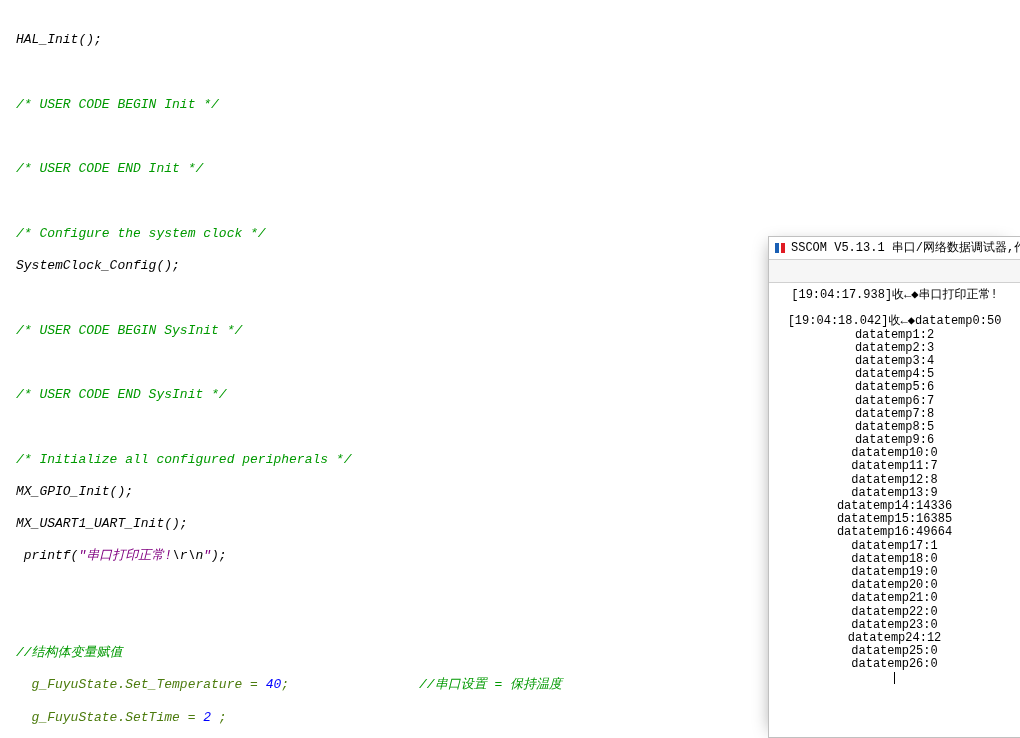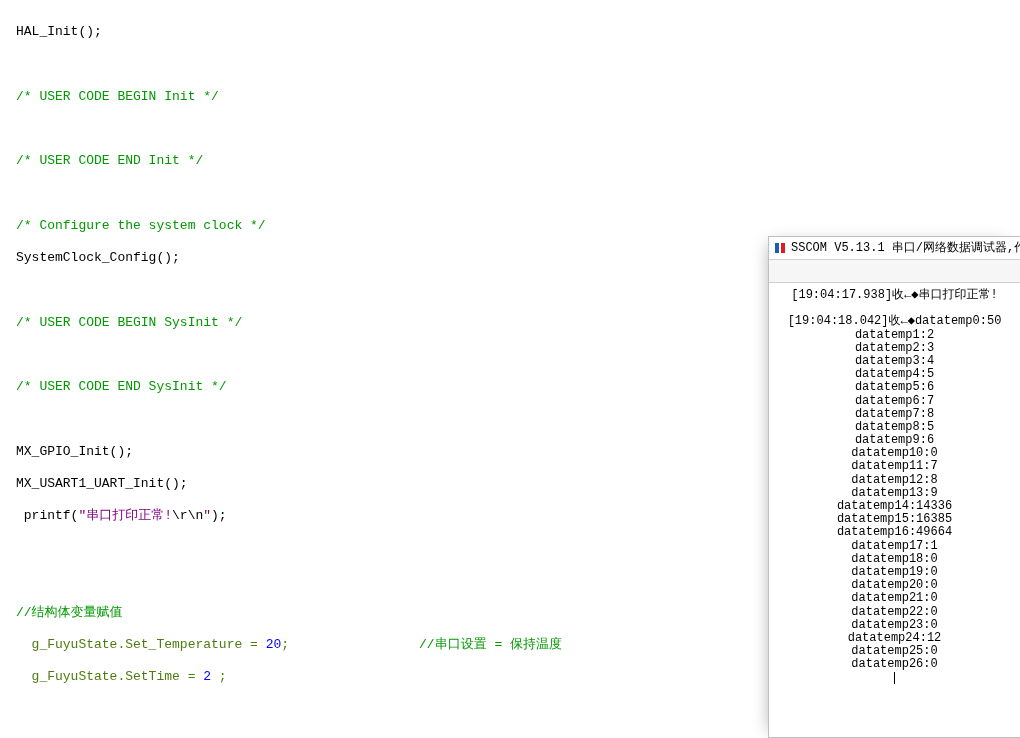--- a/index.html
+++ b/index.html
@@ -1,17 +1,17 @@
 <!DOCTYPE html>
 <html><head>
 <meta charset="utf-8">
 <style>
   html,body{margin:0;padding:0;background:#fff;font-family:"Courier New",monospace;font-size:13px;line-height:1.25;color:#000;}
   .viewport{position:relative;width:1020px;height:738px;overflow:hidden;}
-  .code-editor{position:absolute;left:0;top:0;width:760px;height:626px;padding:8px 0 0 16px;box-sizing:border-box;white-space:pre;background:#fff;}
+  .code-editor{position:absolute;left:0;top:0;width:760px;height:626px;padding:16px 0 0 16px;box-sizing:border-box;white-space:pre;background:#fff;font-style:italic;}
   .code-line{display:block;height:16px;}
   .tok-call{color:#000;}
   .tok-comment{color:#009900;}
   .tok-func{color:#000;}
   .tok-str{color:#800080;}
   .tok-esc{color:#000000;}
   .tok-num{color:#0000ff;}
   .tok-ident{color:#4d7c0f;}
   .sscom{position:absolute;right:0;top:236px;width:252px;height:502px;background:#fff;border:1px solid #c0c0c0;border-right:none;font-family:"SimSun","NSimSun","Courier New",monospace;font-size:12px;box-sizing:border-box;box-shadow:-6px 0 16px -8px rgba(0,0,0,0.35);}
   .sscom-title{height:22px;line-height:22px;padding:0 4px;background:#fff;border-bottom:1px solid #d0d0d0;display:flex;align-items:center;gap:4px;overflow:hidden;white-space:nowrap;}
@@ -33,27 +33,28 @@
 <span class="code-line"></span>
 <span class="code-line tok-comment">/* USER CODE END Init */</span>
 <span class="code-line"></span>
 <span class="code-line tok-comment">/* Configure the system clock */</span>
 <span class="code-line tok-call">SystemClock_Config();</span>
 <span class="code-line"></span>
 <span class="code-line tok-comment">/* USER CODE BEGIN SysInit */</span>
 <span class="code-line"></span>
 <span class="code-line tok-comment">/* USER CODE END SysInit */</span>
 <span class="code-line"></span>
+<span class="code-line tok-comment">/* Initialize all configured peripherals */</span>
 <span class="code-line tok-call">MX_GPIO_Init();</span>
 <span class="code-line tok-call">MX_USART1_UART_Init();</span>
 <span class="code-line"><span class="tok-func"> printf(</span><span class="tok-str">"串口打印正常!</span><span class="tok-esc">\r\n</span><span class="tok-str">"</span><span class="tok-func">);</span></span>
 <span class="code-line"></span>
 <span class="code-line"></span>
 <span class="code-line tok-comment">//结构体变量赋值</span>
-<span class="code-line"><span class="tok-ident">  g_FuyuState.Set_Temperature = </span><span class="tok-num">20</span><span class="tok-ident">;</span><span style="display:inline-block;width:130px;"></span><span class="tok-comment">//串口设置 = 保持温度</span></span>
+<span class="code-line"><span class="tok-ident">  g_FuyuState.Set_Temperature = </span><span class="tok-num">40</span><span class="tok-ident">;</span><span style="display:inline-block;width:130px;"></span><span class="tok-comment">//串口设置 = 保持温度</span></span>
 <span class="code-line"><span class="tok-ident">  g_FuyuState.SetTime = </span><span class="tok-num">2</span><span class="tok-ident"> ;</span></span>
 
 
 
 
 
 
 
 
 

